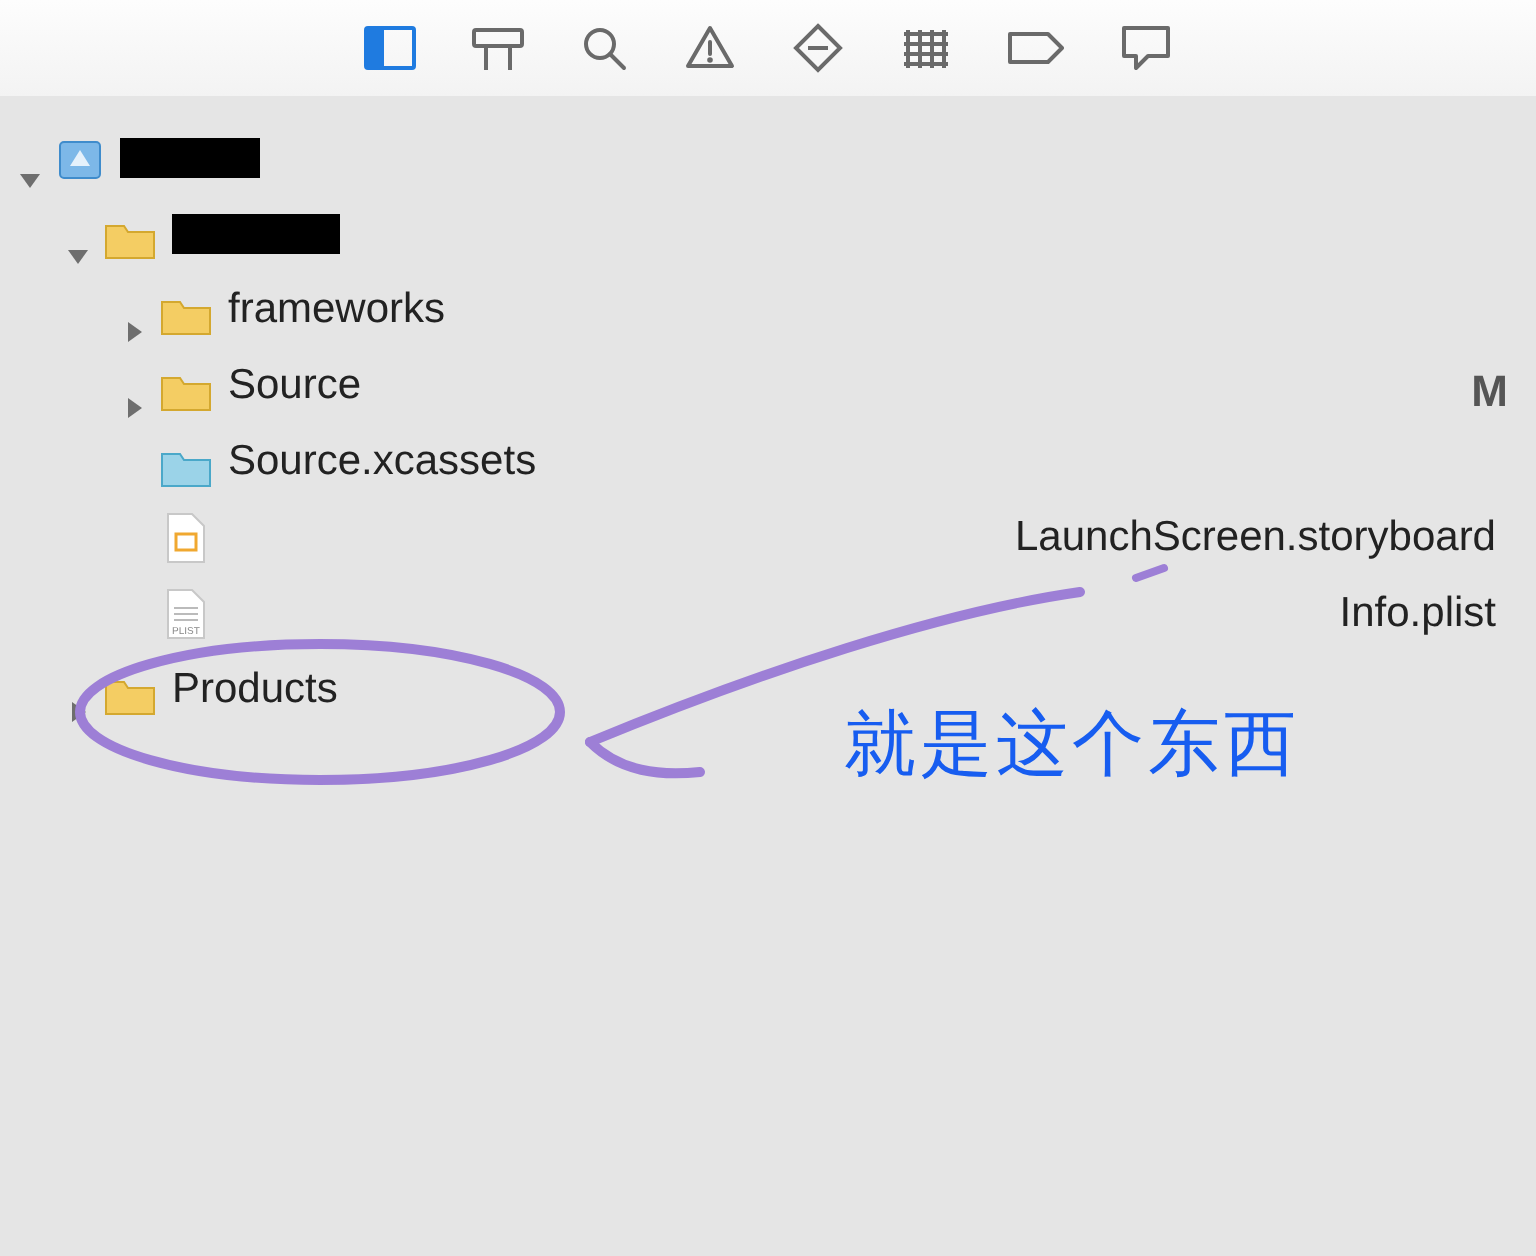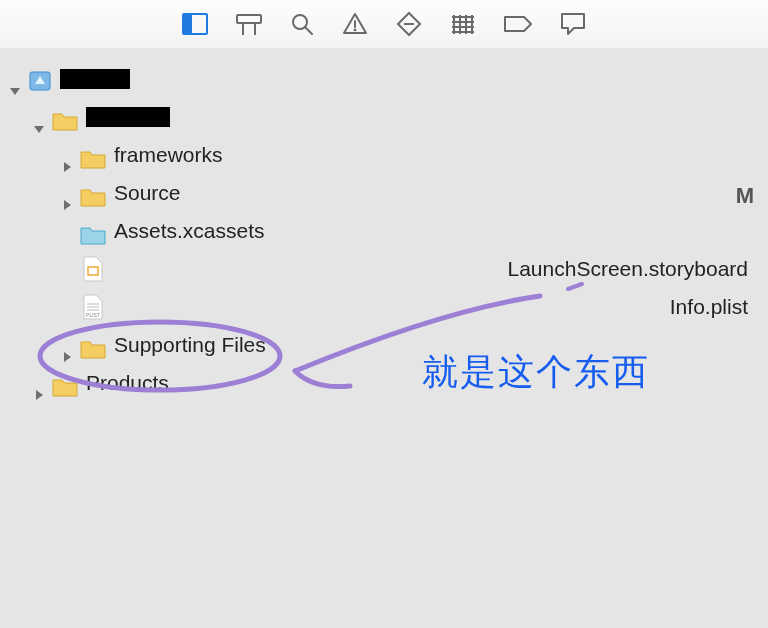--- a/index.html
+++ b/index.html
@@ -225,21 +225,21 @@
         </span>
         <span>Source</span>
       </div>
 
       <div class="row" style="padding-left:72px;">
         <span style="display:inline-block;width:26px;height:22px;margin-right:8px;">
           <svg width="26" height="22" viewBox="0 0 26 22">
               <path d="M1 4 L10 4 L12 7 L25 7 L25 20 L1 20 Z" fill="#9bd3e8" stroke="#4aa8c9" stroke-width="1"></path>
             </svg>
         </span>
-        <span>Assets.xcassets</span>
+        <span>Source.xcassets</span>
       </div>
 
       <div class="row" style="padding-left:72px;justify-content:space-between;">
         <span style="display:inline-block;width:20px;height:26px;margin:0 11px 0 3px;">
           <svg width="20" height="26" viewBox="0 0 20 26">
             <path d="M1 1 H13 L19 7 V25 H1 Z" fill="#fff" stroke="#c8c8c8" stroke-width="1"></path>
             <rect x="5" y="11" width="10" height="8" fill="none" stroke="#f0a830" stroke-width="1.5"></rect>
           </svg>
         </span>
         <span>LaunchScreen.storyboard</span>
@@ -251,33 +251,20 @@
             <path d="M1 1 H13 L19 7 V25 H1 Z" fill="#fff" stroke="#c8c8c8" stroke-width="1"></path>
             <line x1="4" y1="10" x2="16" y2="10" stroke="#bbb" stroke-width="1"></line>
             <line x1="4" y1="13" x2="16" y2="13" stroke="#bbb" stroke-width="1"></line>
             <line x1="4" y1="16" x2="16" y2="16" stroke="#bbb" stroke-width="1"></line>
             <text x="10" y="23" font-size="5" text-anchor="middle" fill="#888">PLIST</text>
           </svg>
         </span>
         <span>Info.plist</span>
       </div>
 
-      <div class="row" style="padding-left:52px;">
-        <span class="disclosure">
-          <svg width="14" height="14" viewBox="0 0 14 14">
-              <path d="M4 2 L11 7 L4 12 Z" fill="#6e6e6e"></path>
-            </svg>
-        </span>
-        <span style="display:inline-block;width:26px;height:22px;margin-right:8px;">
-          <svg width="26" height="22" viewBox="0 0 26 22">
-              <path d="M1 4 L10 4 L12 7 L25 7 L25 20 L1 20 Z" fill="#f4cd63" stroke="#d4a82f" stroke-width="1"></path>
-            </svg>
-        </span>
-        <span>Supporting Files</span>
-      </div>
 
       <div class="row" style="padding-left:24px;">
         <span class="disclosure">
           <svg width="14" height="14" viewBox="0 0 14 14">
               <path d="M4 2 L11 7 L4 12 Z" fill="#6e6e6e"></path>
             </svg>
         </span>
         <span style="display:inline-block;width:26px;height:22px;margin-right:8px;">
           <svg width="26" height="22" viewBox="0 0 26 22">
               <path d="M1 4 L10 4 L12 7 L25 7 L25 20 L1 20 Z" fill="#f4cd63" stroke="#d4a82f" stroke-width="1"></path>

